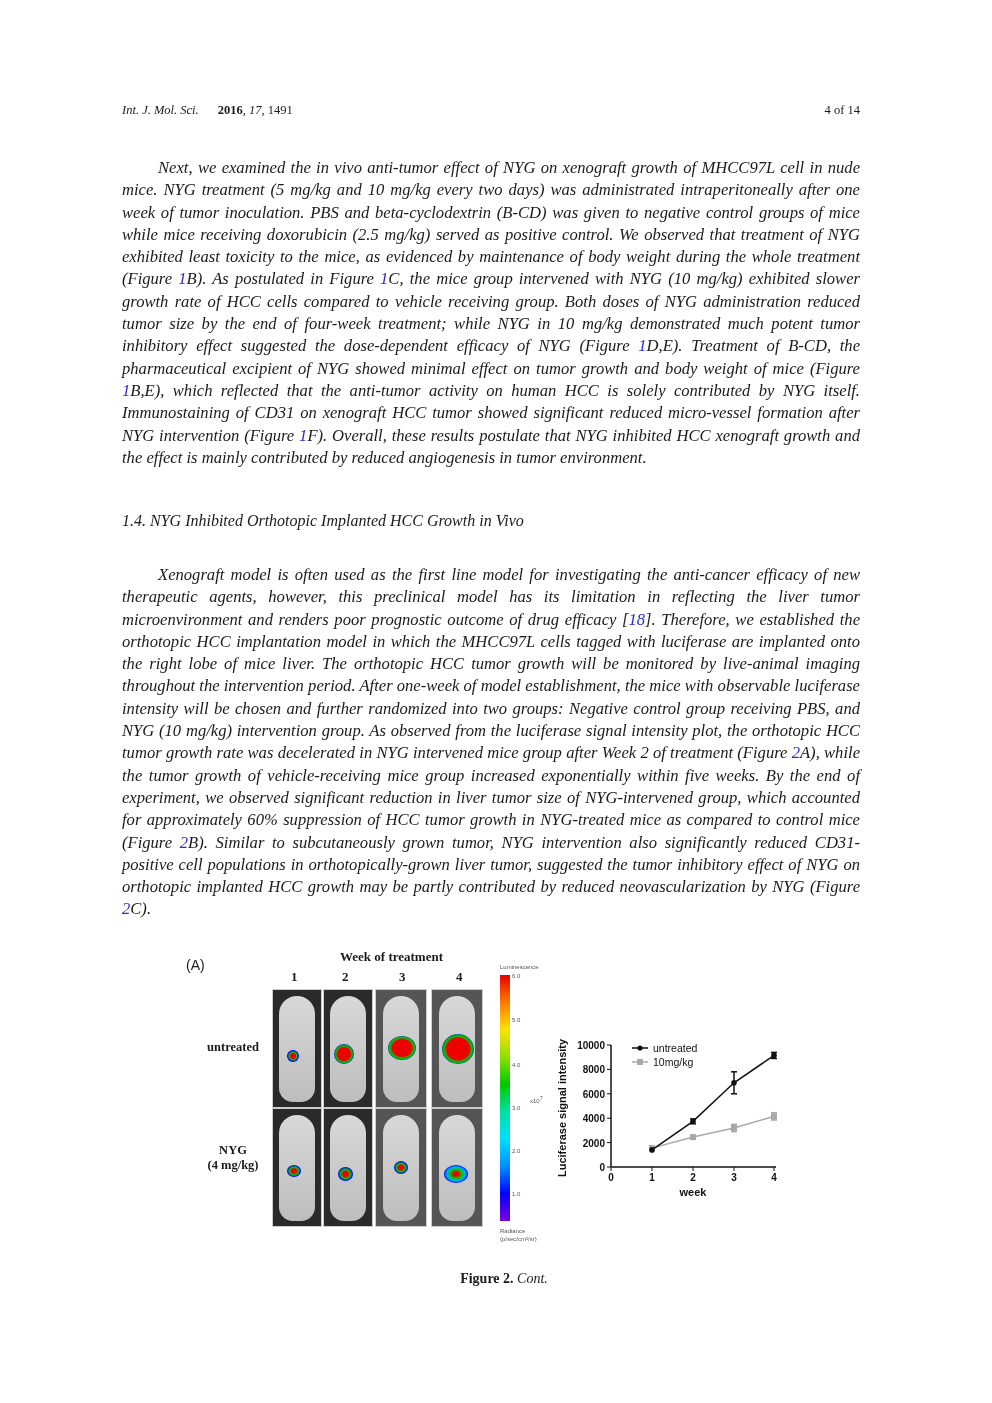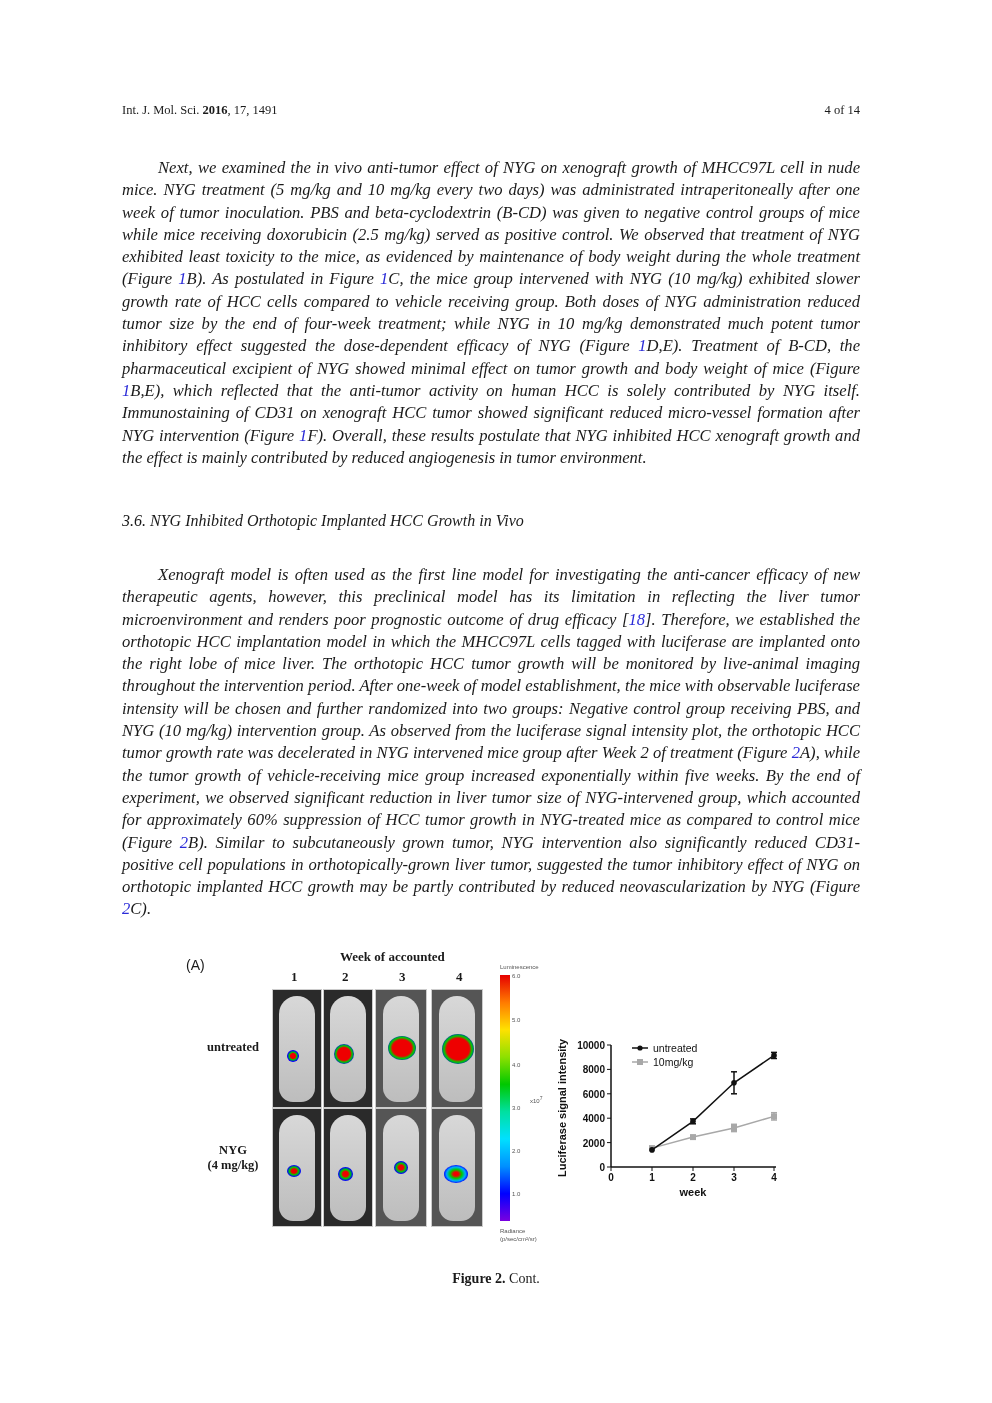--- a/index.html
+++ b/index.html
@@ -1,22 +1,22 @@
 <!DOCTYPE html>
 <html><head>
 <meta charset="utf-8">
 <style>
   html,body{margin:0;padding:0;background:#fff;}
   body{width:992px;height:1403px;position:relative;overflow:hidden;
        font-family:"Liberation Serif","DejaVu Serif",serif;color:#1a1a1a;}
   .header{position:absolute;top:103px;left:122px;width:738px;font-size:12.5px;}
   .header .left{position:absolute;left:0;}
   .header .right{position:absolute;right:0;margin-left:11px;}
-  .it{}
-  .b{font-weight:bold;}
+  .it{font-style:italic;}
+  .b{font-weight:bold;margin-left:16px;}
   .body-text{position:absolute;left:122px;width:738px;font-size:16.6px;line-height:22.3px;text-align:justify;}
   .body-text p{margin:0;text-indent:36px;font-style:italic;}
   .ref{color:#2a2ad8;}
   #para1{top:157px;}
   .section{position:absolute;left:122px;top:512px;font-size:16px;font-style:italic;}
   #para2{top:564px;}
   
   .fig{position:absolute;left:180px;top:945px;width:620px;height:310px;}
   .fig-label{position:absolute;left:6px;top:12px;font-family:"Liberation Sans",sans-serif;font-size:14px;}
   .wk-title{position:absolute;left:160px;top:4px;font-size:13px;font-weight:bold;}
@@ -47,33 +47,33 @@
   <span class="right">4 of 14</span>
 </div>
 
 <div class="body-text" id="para1">
   <p>
     <span>Next, we examined the in vivo anti-tumor effect of NYG on xenograft growth of MHCC97L cell in nude mice.  NYG treatment (5 mg/kg and 10 mg/kg every two days) was administrated intraperitoneally after one week of tumor inoculation. PBS and beta-cyclodextrin (B-CD) was given to negative control groups of mice while mice receiving doxorubicin (2.5 mg/kg) served as positive control.  We observed that treatment of NYG exhibited least toxicity to the mice, as evidenced by maintenance of body weight during the whole treatment (Figure </span><a class="ref">1</a><span>B). As postulated in Figure </span><a class="ref">1</a><span>C, the mice group intervened with NYG (10 mg/kg) exhibited slower growth rate of HCC cells compared to vehicle receiving group. Both doses of NYG administration reduced tumor size by the end of four-week treatment; while NYG in 10 mg/kg demonstrated much potent tumor inhibitory effect suggested the dose-dependent efficacy of NYG (Figure </span><a class="ref">1</a><span>D,E). Treatment of B-CD, the pharmaceutical excipient of NYG showed minimal effect on tumor growth and body weight of mice (Figure </span><a class="ref">1</a><span>B,E), which reflected that the anti-tumor activity on human HCC is solely contributed by NYG itself.  Immunostaining of CD31 on xenograft HCC tumor showed significant reduced micro-vessel formation after NYG intervention (Figure </span><a class="ref">1</a><span>F). Overall, these results postulate that NYG inhibited HCC xenograft growth and the effect is mainly contributed by reduced angiogenesis in tumor environment.</span>
   </p>
 </div>
 
 <div class="section">
-  <span>3.6.</span>
+  <span>1.4.</span>
   <span>NYG Inhibited Orthotopic Implanted HCC Growth in Vivo</span>
 </div>
 
 <div class="body-text" id="para2">
   <p>
     <span>Xenograft model is often used as the first line model for investigating the anti-cancer efficacy of new therapeutic agents, however, this preclinical model has its limitation in reflecting the liver tumor microenvironment and renders poor prognostic outcome of drug efficacy [</span><a class="ref">18</a><span>]. Therefore, we established the orthotopic HCC implantation model in which the MHCC97L cells tagged with luciferase are implanted onto the right lobe of mice liver.  The orthotopic HCC tumor growth will be monitored by live-animal imaging throughout the intervention period.  After one-week of model establishment, the mice with observable luciferase intensity will be chosen and further randomized into two groups:  Negative control group receiving PBS, and NYG (10 mg/kg) intervention group. As observed from the luciferase signal intensity plot, the orthotopic HCC tumor growth rate was decelerated in NYG intervened mice group after Week 2 of treatment (Figure </span><a class="ref">2</a><span>A), while the tumor growth of vehicle-receiving mice group increased exponentially within five weeks. By the end of experiment, we observed significant reduction in liver tumor size of NYG-intervened group, which accounted for approximately 60% suppression of HCC tumor growth in NYG-treated mice as compared to control mice (Figure </span><a class="ref">2</a><span>B). Similar to subcutaneously grown tumor, NYG intervention also significantly reduced CD31-positive cell populations in orthotopically-grown liver tumor, suggested the tumor inhibitory effect of NYG on orthotopic implanted HCC growth may be partly contributed by reduced neovascularization by NYG (Figure </span><a class="ref">2</a><span>C).</span>
   </p>
 </div>
 
 <div class="fig">
   <div class="fig-label">(A)</div>
-  <div class="wk-title">Week of accounted</div>
+  <div class="wk-title">Week of treatment</div>
   <div class="wk-num" style="left:111px">1</div>
   <div class="wk-num" style="left:162px">2</div>
   <div class="wk-num" style="left:219px">3</div>
   <div class="wk-num" style="left:276px">4</div>
 
   <div class="row-label" style="left:8px;top:95px">untreated</div>
   <div class="row-label" style="left:8px;top:198px">
     <div>NYG</div>
     <div>(4 mg/kg)</div>
   </div>

